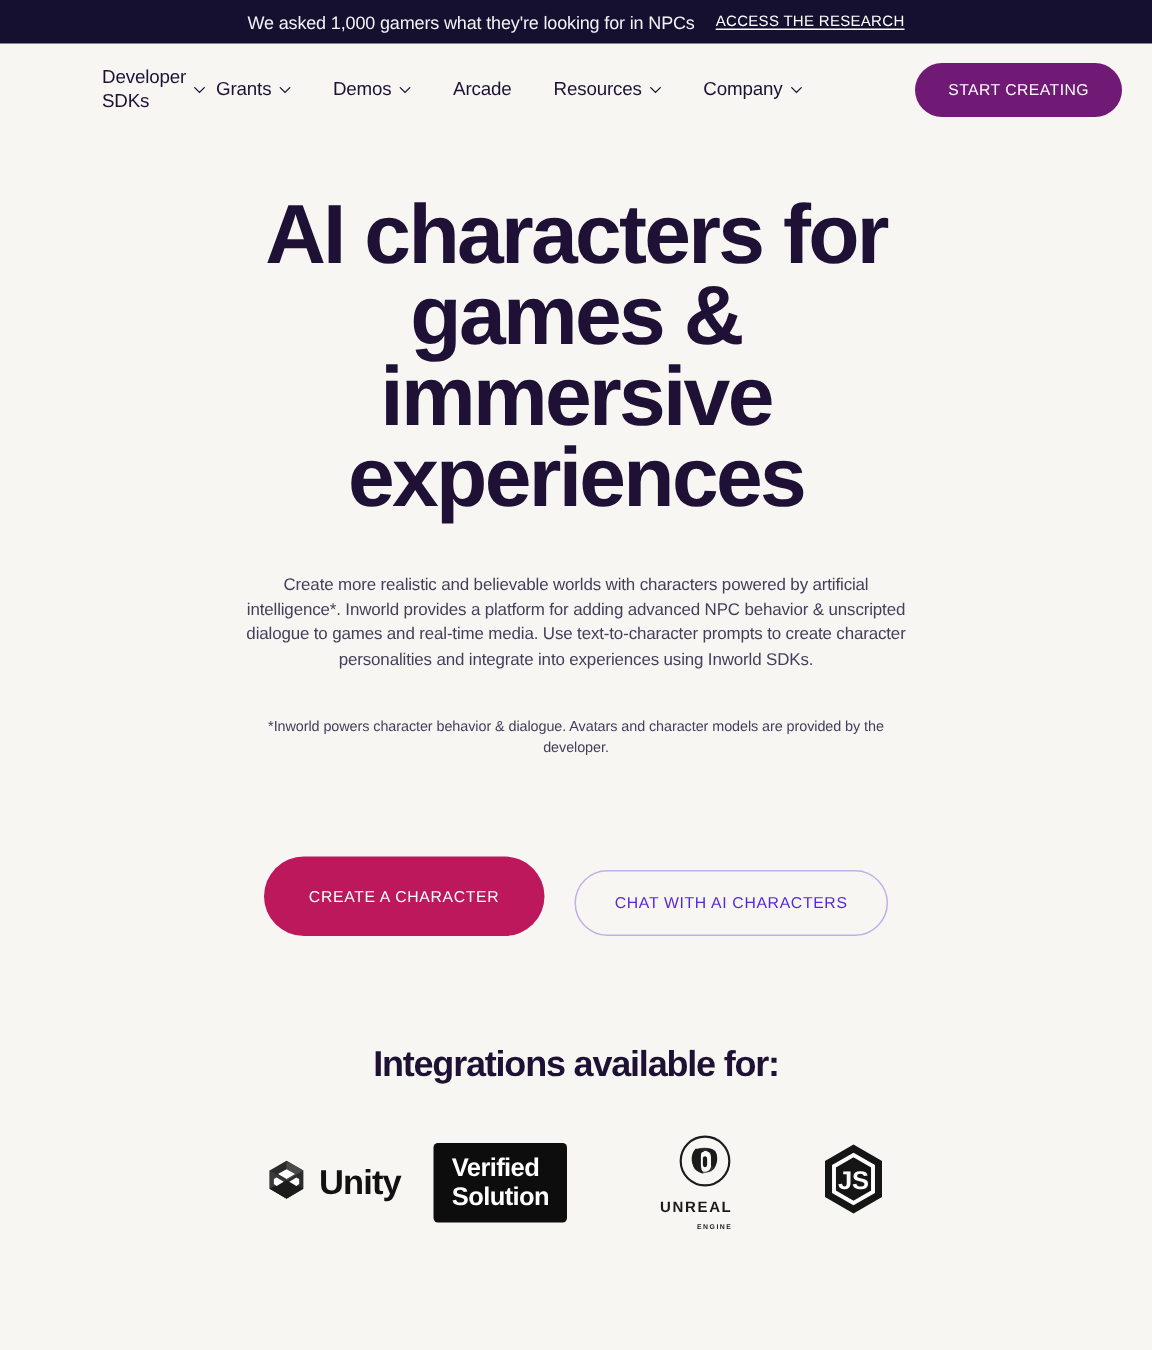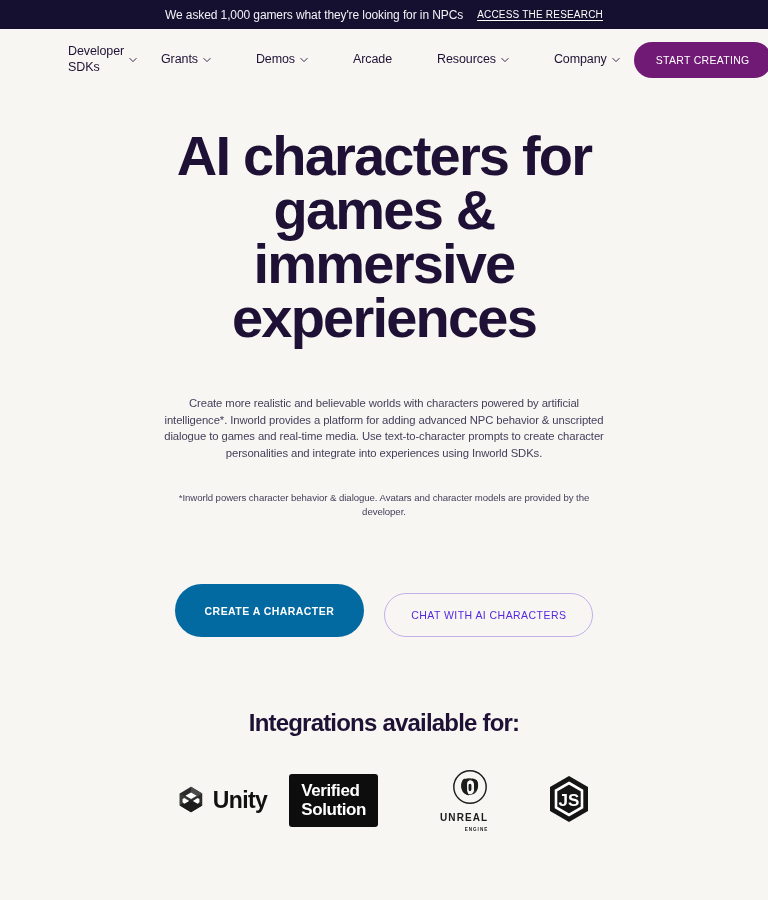--- a/index.html
+++ b/index.html
@@ -47,21 +47,21 @@
   .nav {
     height: 62px;
     display: flex;
     align-items: center;
     padding: 0 20px 0 68px;
     position: relative;
   }
   .nav-items {
     display: flex;
     align-items: center;
-    gap: 17px;
+    gap: 0;
     flex: 1;
   }
   .nav-item {
     display: flex;
     align-items: center;
     gap: 5px;
     font-size: 12.5px;
     font-weight: 500;
     color: #1e1135;
     cursor: pointer;
@@ -104,21 +104,21 @@
     font-size: 56px;
     line-height: 54px;
     font-weight: 700;
     letter-spacing: -1.8px;
     color: #1e1135;
     max-width: 430px;
     margin: 0 auto;
   }
   .hero-para {
     max-width: 452px;
-    margin: 50px auto 0;
+    margin: 37px auto 0;
     font-size: 11.3px;
     line-height: 16.6px;
     color: #44405c;
     letter-spacing: -0.1px;
     font-weight: 400;
   }
   .hero-note {
     max-width: 452px;
     margin: 30px auto 0;
     font-size: 9.6px;
@@ -127,28 +127,28 @@
     letter-spacing: -0.05px;
   }
 
   .cta-row {
     margin-top: 42px;
     display: flex;
     justify-content: center;
     gap: 20px;
   }
   .cta-primary {
-    background: #0369a1;
+    background: #be185d;
     color: #ffffff;
     border: none;
     border-radius: 40px;
     padding: 15px 30px;
     font-size: 10.5px;
     letter-spacing: 0.45px;
-    font-weight: 700;
+    font-weight: 400;
     cursor: pointer;
     font-family: "Liberation Sans", sans-serif;
     margin-top: 23px;
   }
   .cta-secondary {
     background: transparent;
     color: #5526e0;
     border: 1.1px solid #bfb0ea;
     border-radius: 40px;
     padding: 15px 26px;

